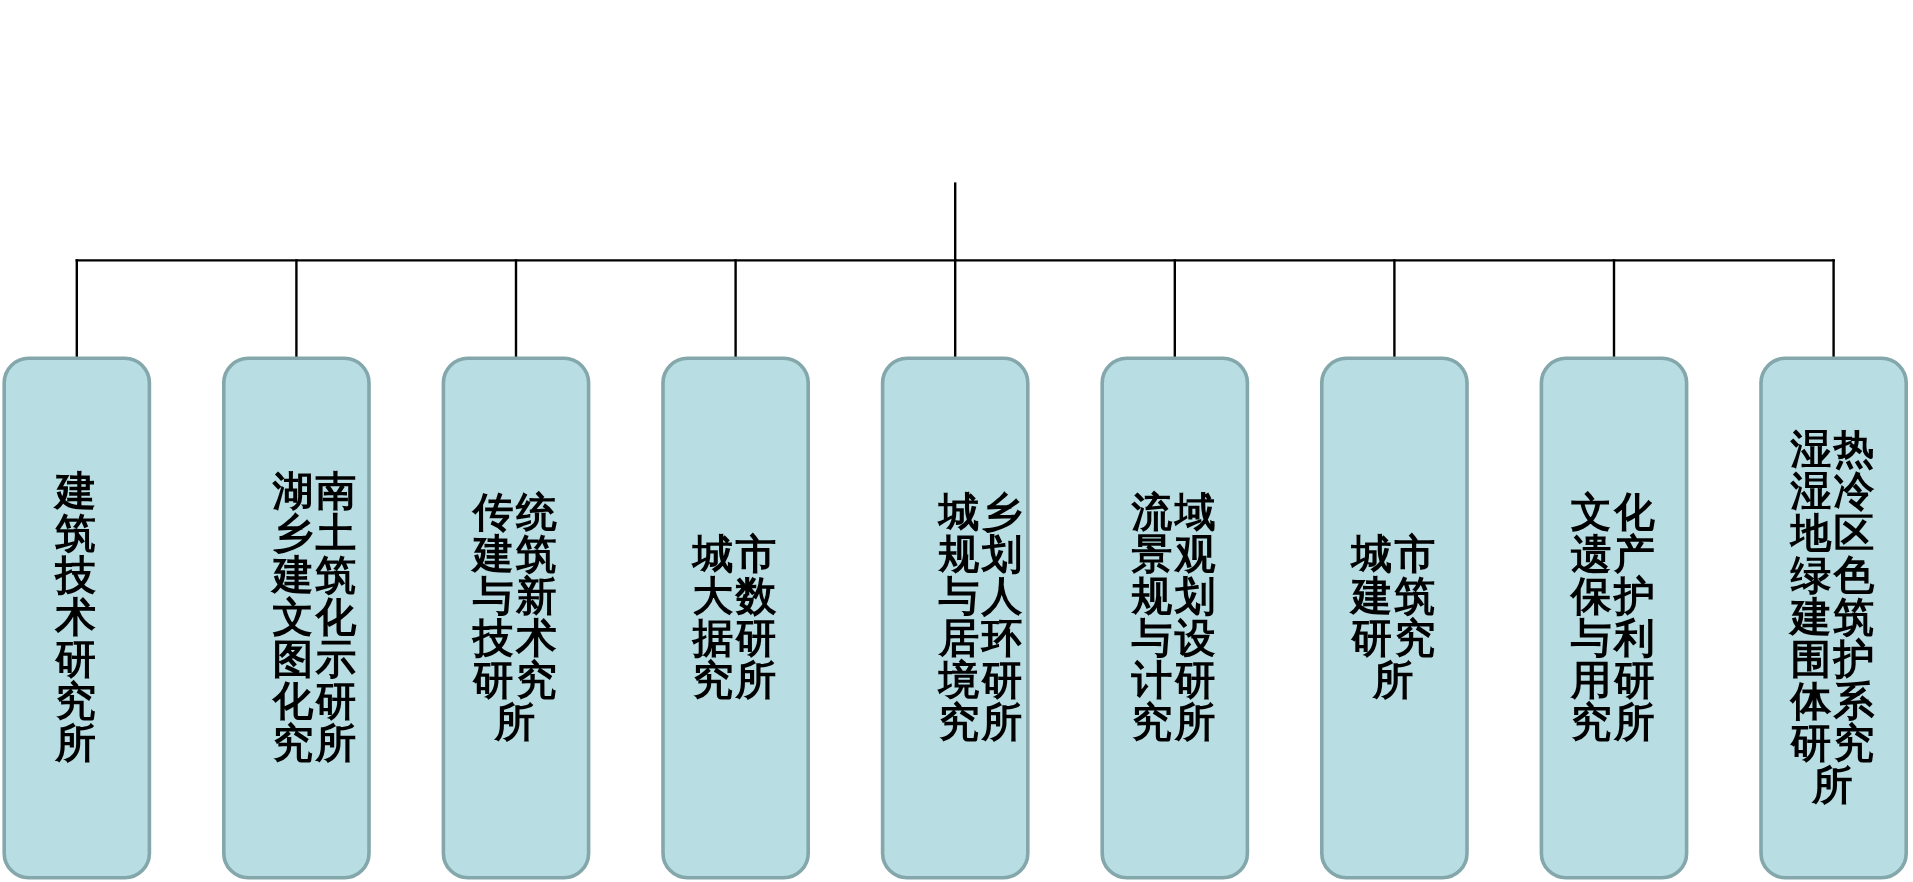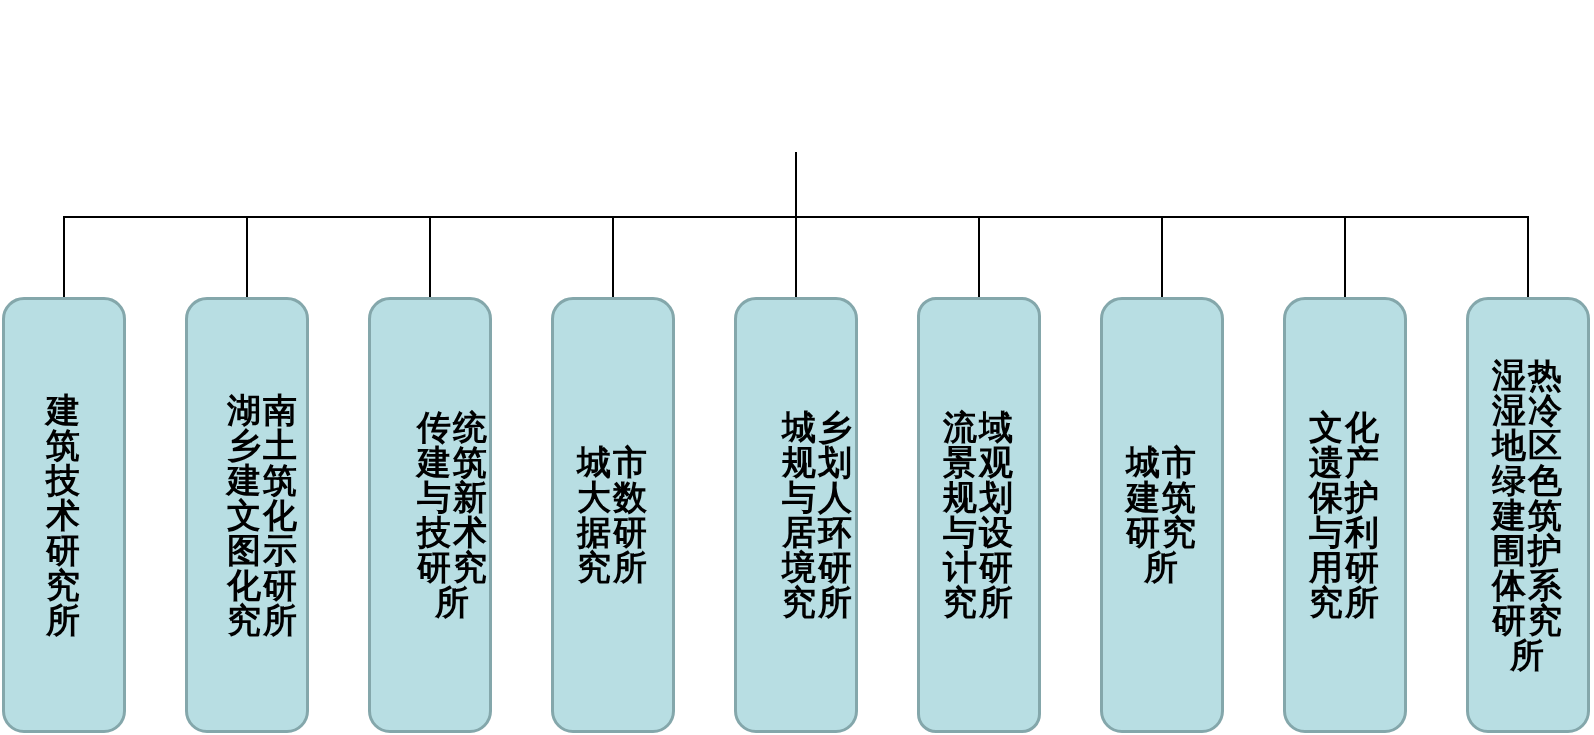--- a/index.html
+++ b/index.html
@@ -55,24 +55,24 @@
   .child-node .label {
     font-size: 34px;
     font-weight: 800;
     line-height: 35px;
     letter-spacing: 2px;
     white-space: pre-line;
     text-align: center;
   }
   .c0 { left: 2px; }
   .c1 { left: 185px; padding-left: 32px; }
-  .c2 { left: 368px; justify-content: flex-end; }
+  .c2 { left: 368px; }
   .c3 { left: 551px; }
   .c4 { left: 734px; padding-left: 44px; }
-  .c5 { left: 917px; border-radius: 19px; }
+  .c5 { left: 917px; }
   .c6 { left: 1100px; }
   .c7 { left: 1283px; }
   .c8 { left: 1466px; }
 </style>
 </head>
 <body>
 
 <div class="canvas">
 
   <svg class="connectors" viewBox="0 0 1594 735" xmlns="http://www.w3.org/2000/svg">

